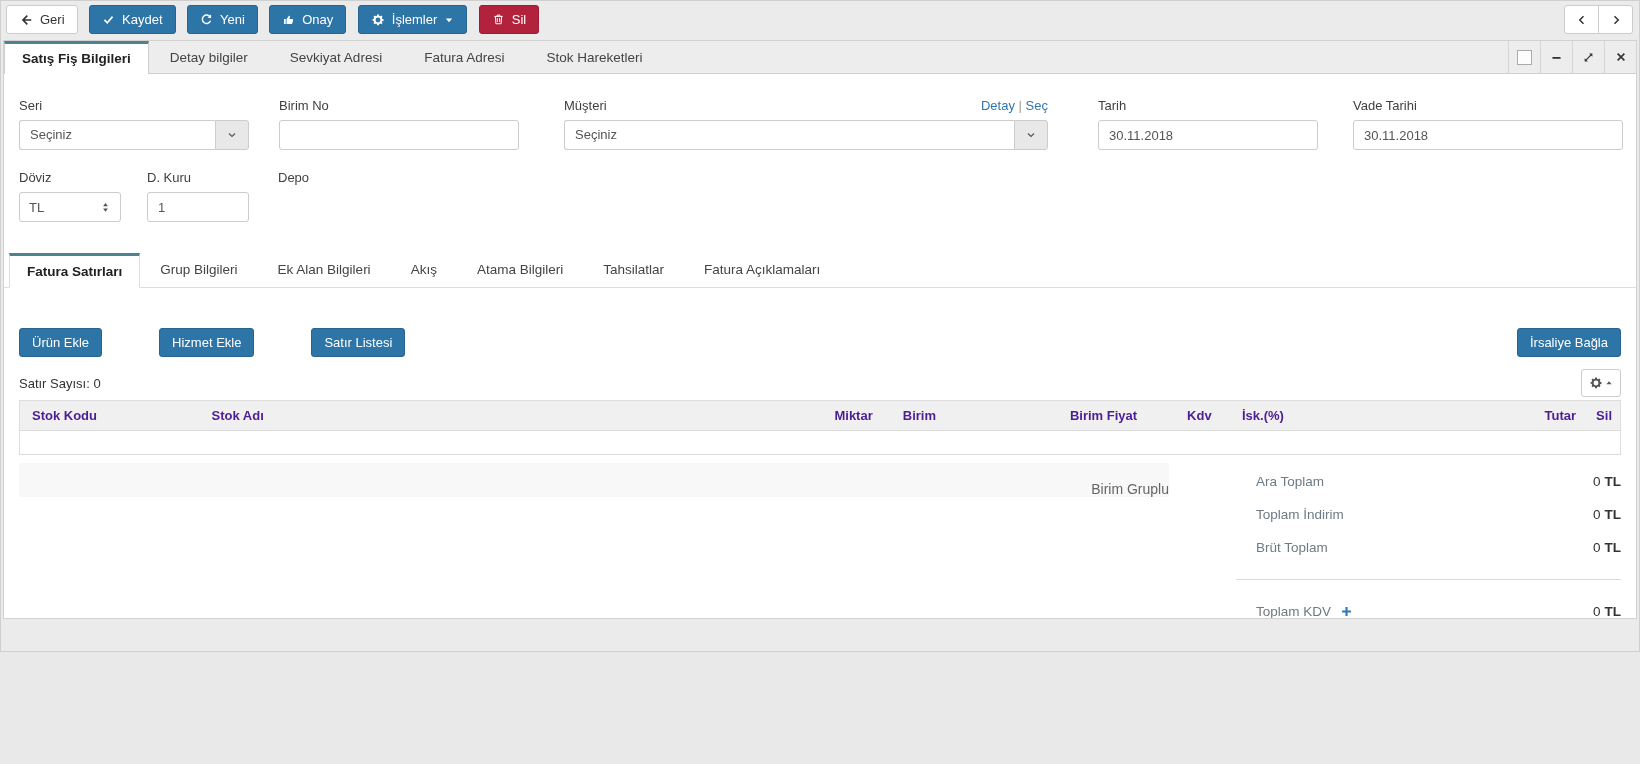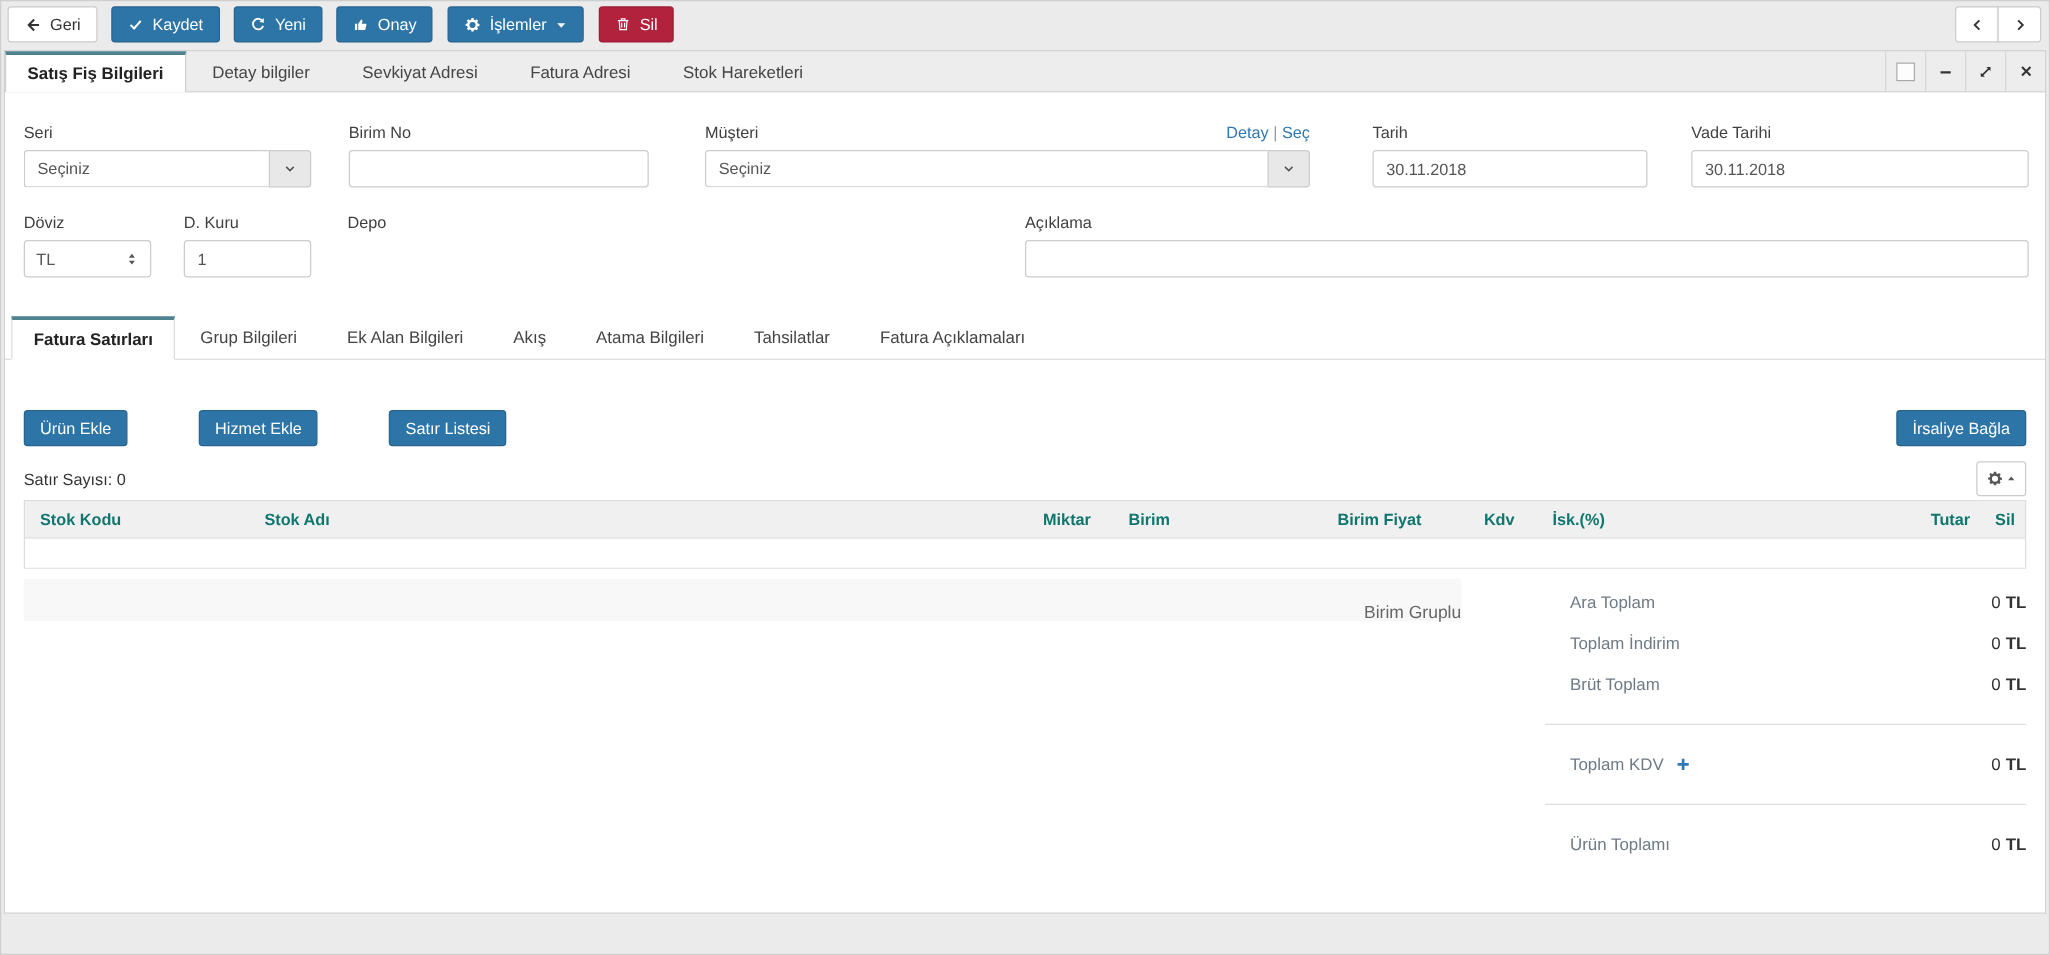--- a/index.html
+++ b/index.html
@@ -1,17 +1,17 @@
 <!DOCTYPE html>
 <html lang="tr"><head>
 <meta charset="utf-8">
 <style>
   * { box-sizing: border-box; margin: 0; padding: 0; }
   body { font-family: "Liberation Sans", "DejaVu Sans", sans-serif; background:#e9e9e9; }
-  .app { position:relative; width:1640px; height:764px; background:#ebebeb; overflow:hidden; border:1px solid #cfcfcf; }
+  .app { position:relative; width:1640px; height:652px; background:#ebebeb; overflow:hidden; border:1px solid #cfcfcf; }
 
   
   .topbar { position:absolute; top:0; left:0; right:0; height:39px; padding:4px 0 0 5px; }
   .btn { display:inline-flex; align-items:center; gap:7px; height:29px; padding:0 12px;
          font-size:13px; border-radius:3px; cursor:pointer; vertical-align:top; margin-right:7px;
          border:1px solid transparent; line-height:1; white-space:nowrap; }
   .btn svg { flex:0 0 auto; }
   .btn-default { background:#fff; border-color:#ccc; color:#333; }
   .btn-primary { background:#2d74a7; border-color:#27648f; color:#fff; }
   .btn-danger  { background:#b2223c; border-color:#9c1e35; color:#fff; }
@@ -86,21 +86,21 @@
   .actions .right .btn { margin-right:0; }
 
   .metarow { display:flex; justify-content:space-between; align-items:flex-end; margin-top:12px; }
   .rowcount { font-size:13px; color:#333; padding-bottom:6px; }
   .gearbtn { width:40px; height:28px; background:#fff; border:1px solid #ccc; border-radius:3px;
              display:flex; align-items:center; justify-content:center; gap:2px; color:#555; cursor:pointer; }
 
   
   .grid { margin-top:3px; border:1px solid #ddd; }
   .ghead { display:flex; height:30px; align-items:center; background:#f0f0f0; border-bottom:1px solid #ddd;
-           font-size:13px; font-weight:bold; color:#0f766e; }
+           font-size:13px; font-weight:bold; color:#4c1d95; }
   .gbody { height:23px; background:#fff; }
   .gc { white-space:nowrap; }
   .c1 { width:180px; padding-left:12px; }
   .c2 { width:600px; padding-left:12px; }
   .c3 { width:75px;  text-align:right; }
   .c4 { width:115px; padding-left:30px; }
   .c5 { width:150px; text-align:right; }
   .c6 { width:90px;  padding-left:50px; }
   .c7 { width:100px; padding-left:15px; }
   .c8 { width:250px; text-align:right; }
@@ -263,24 +263,20 @@
               <polygon points="4.5,10.5 11.5,10.5 8,15" fill="#555"></polygon>
             </svg>
         </div>
       </div>
       <div class="fgroup w-kuru">
         <span class="lbl">D. Kuru</span>
         <input class="tinput" type="text" value="1" style="">
       </div>
       <div class="fgroup w-depo">
         <span class="lbl">Depo</span>
-      </div>
-      <div class="fgroup w-acik">
-        <span class="lbl">Açıklama</span>
-        <input class="tinput" type="text" value="" style="">
       </div>
     </div>
 
     <div class="dtabs">
       <div class="dtab active"><span>Fatura Satırları</span></div>
       <div class="dtab"><span>Grup Bilgileri</span></div>
       <div class="dtab"><span>Ek Alan Bilgileri</span></div>
       <div class="dtab"><span>Akış</span></div>
       <div class="dtab"><span>Atama Bilgileri</span></div>
       <div class="dtab"><span>Tahsilatlar</span></div>

